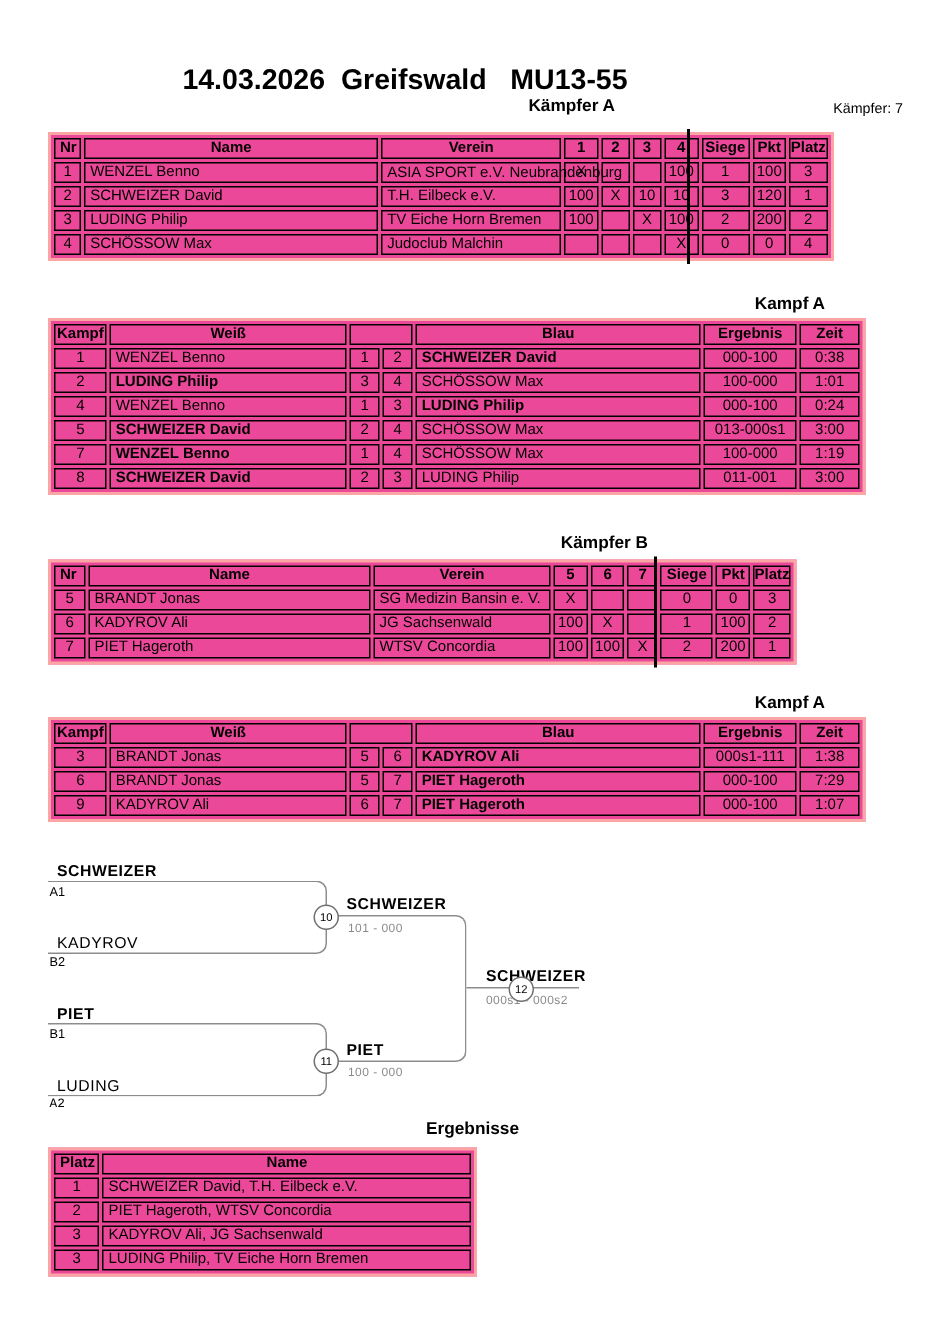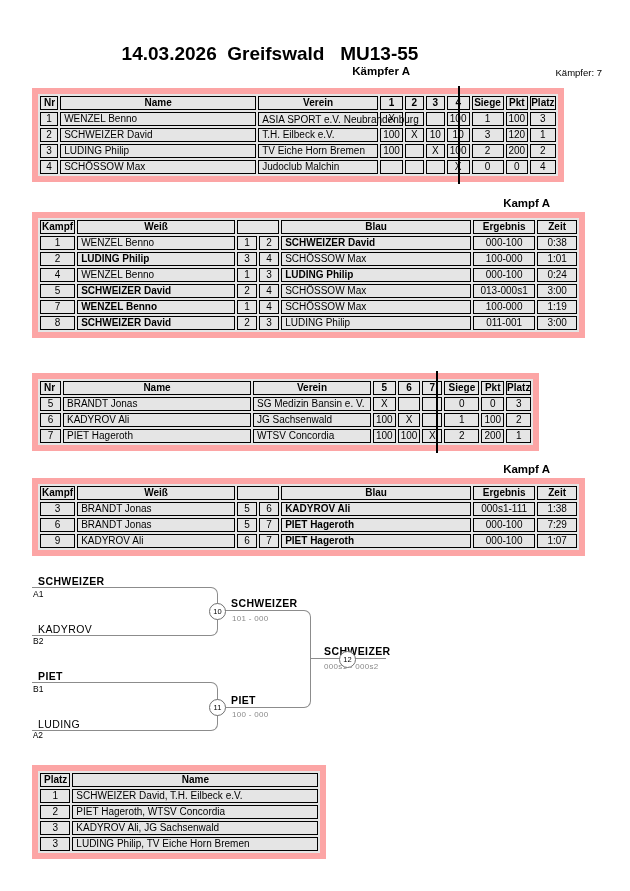--- a/index.html
+++ b/index.html
@@ -4,21 +4,21 @@
 <style>
   html,body{margin:0;padding:0;background:#fff;}
   #page{position:relative;width:630px;height:891px;background:#fff;
         font-family:"Liberation Sans",sans-serif;color:#000;overflow:hidden;}
   .abs{position:absolute;}
   .title{top:43px;left:0;width:540px;text-align:center;font-weight:bold;font-size:19px;white-space:pre;}
   .shead{font-weight:bold;font-size:11.5px;text-align:right;}
   .count{top:67px;right:28px;font-size:9.5px;}
   
   .twrap{position:absolute;}
-  table{border-collapse:separate;border-spacing:2px;border:6px solid #fca5a5;table-layout:fixed;background:#e5e5e5;}
+  table{border-collapse:separate;border-spacing:2px;border:2px solid #fca5a5;table-layout:fixed;background:#ec4899;}
   th,td{border:1px solid #000;font-size:10px;font-weight:normal;height:13px;line-height:12px;
         padding:0 2px;white-space:nowrap;overflow:hidden;text-align:center;box-sizing:border-box;}
   th{font-weight:bold;}
   .tl{text-align:left;padding-left:3px;}
   .w{font-weight:bold;}
   td.ovf{overflow:visible;position:relative;}
   td.ovf>span{position:absolute;left:3px;top:0;line-height:13px;z-index:5;white-space:nowrap;}
   .vdiv{position:absolute;top:-2px;bottom:-2px;width:2px;background:#000;z-index:6;}
   
   .bx{position:absolute;border:1.5px solid #8c8c8c;border-left:none;border-radius:0 7px 7px 0;}
@@ -194,20 +194,21 @@
         <td>2</td>
         <td>3</td>
         <td class="tl">LUDING Philip</td>
         <td>011-001</td>
         <td>3:00</td>
       </tr>
     </tbody>
       </table>
   </div>
 
+  <div class="abs shead" style="top:356px;left:0;width:432px;">Kämpfer B</div>
 
   <div class="twrap" style="left:32px;top:373px;">
     <table>
       <colgroup>
           <col style="width:21px">
           <col style="width:188px">
           <col style="width:118px">
           <col style="width:21px">
           <col style="width:21px">
           <col style="width:20px">
@@ -338,20 +339,21 @@
     <div class="bseed" style="left:33px;top:731px;font-family:Liberation Mono, monospace;">A2</div>
     <div class="bcirc" style="left:209px;top:699px;">11</div>
     <div class="bname" style="left:231px;top:694px;">PIET</div>
     <div class="bscore" style="left:232px;top:710px;">100 - 000</div>
 
     <div class="bcirc" style="left:302px;top:651px;margin-left:37px;">12</div>
     <div class="bname" style="left:324px;top:645px;">SCHWEIZER</div>
     <div class="bscore" style="left:324px;top:662px;">000s1 - 000s2</div>
   </div>
 
+  <div class="abs shead" style="top:747px;left:0;width:346px;">Ergebnisse</div>
 
   <div class="twrap" style="left:32px;top:765px;">
     <table>
       <colgroup>
           <col style="width:28px">
           <col style="width:246px">
         </colgroup>
       <tbody>
           <tr>
         <th class="tl">Platz</th>

